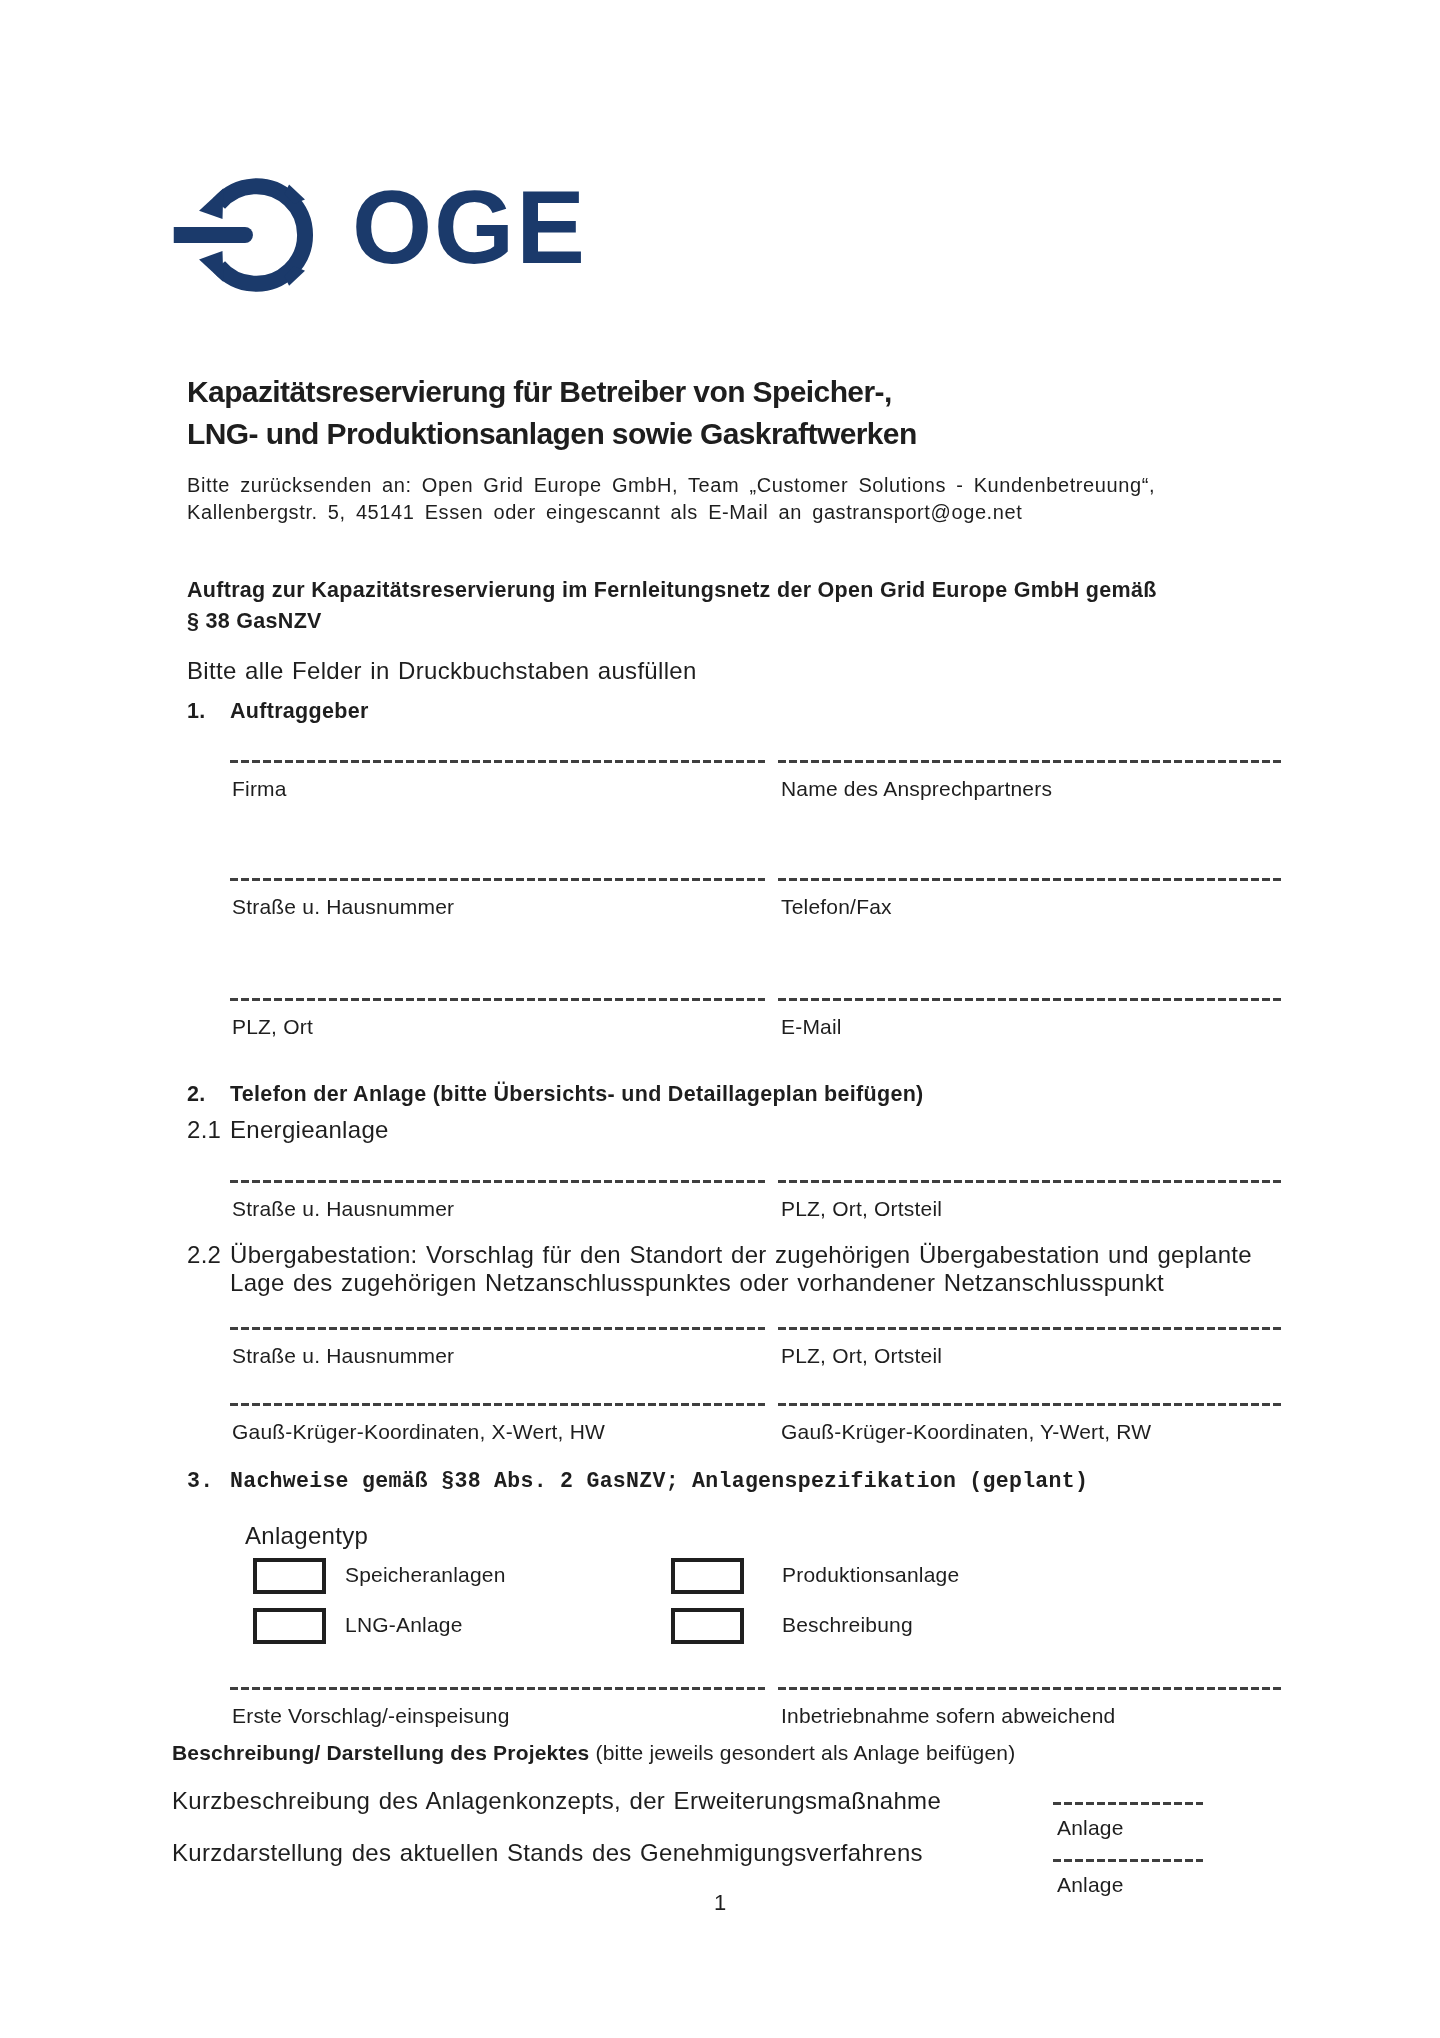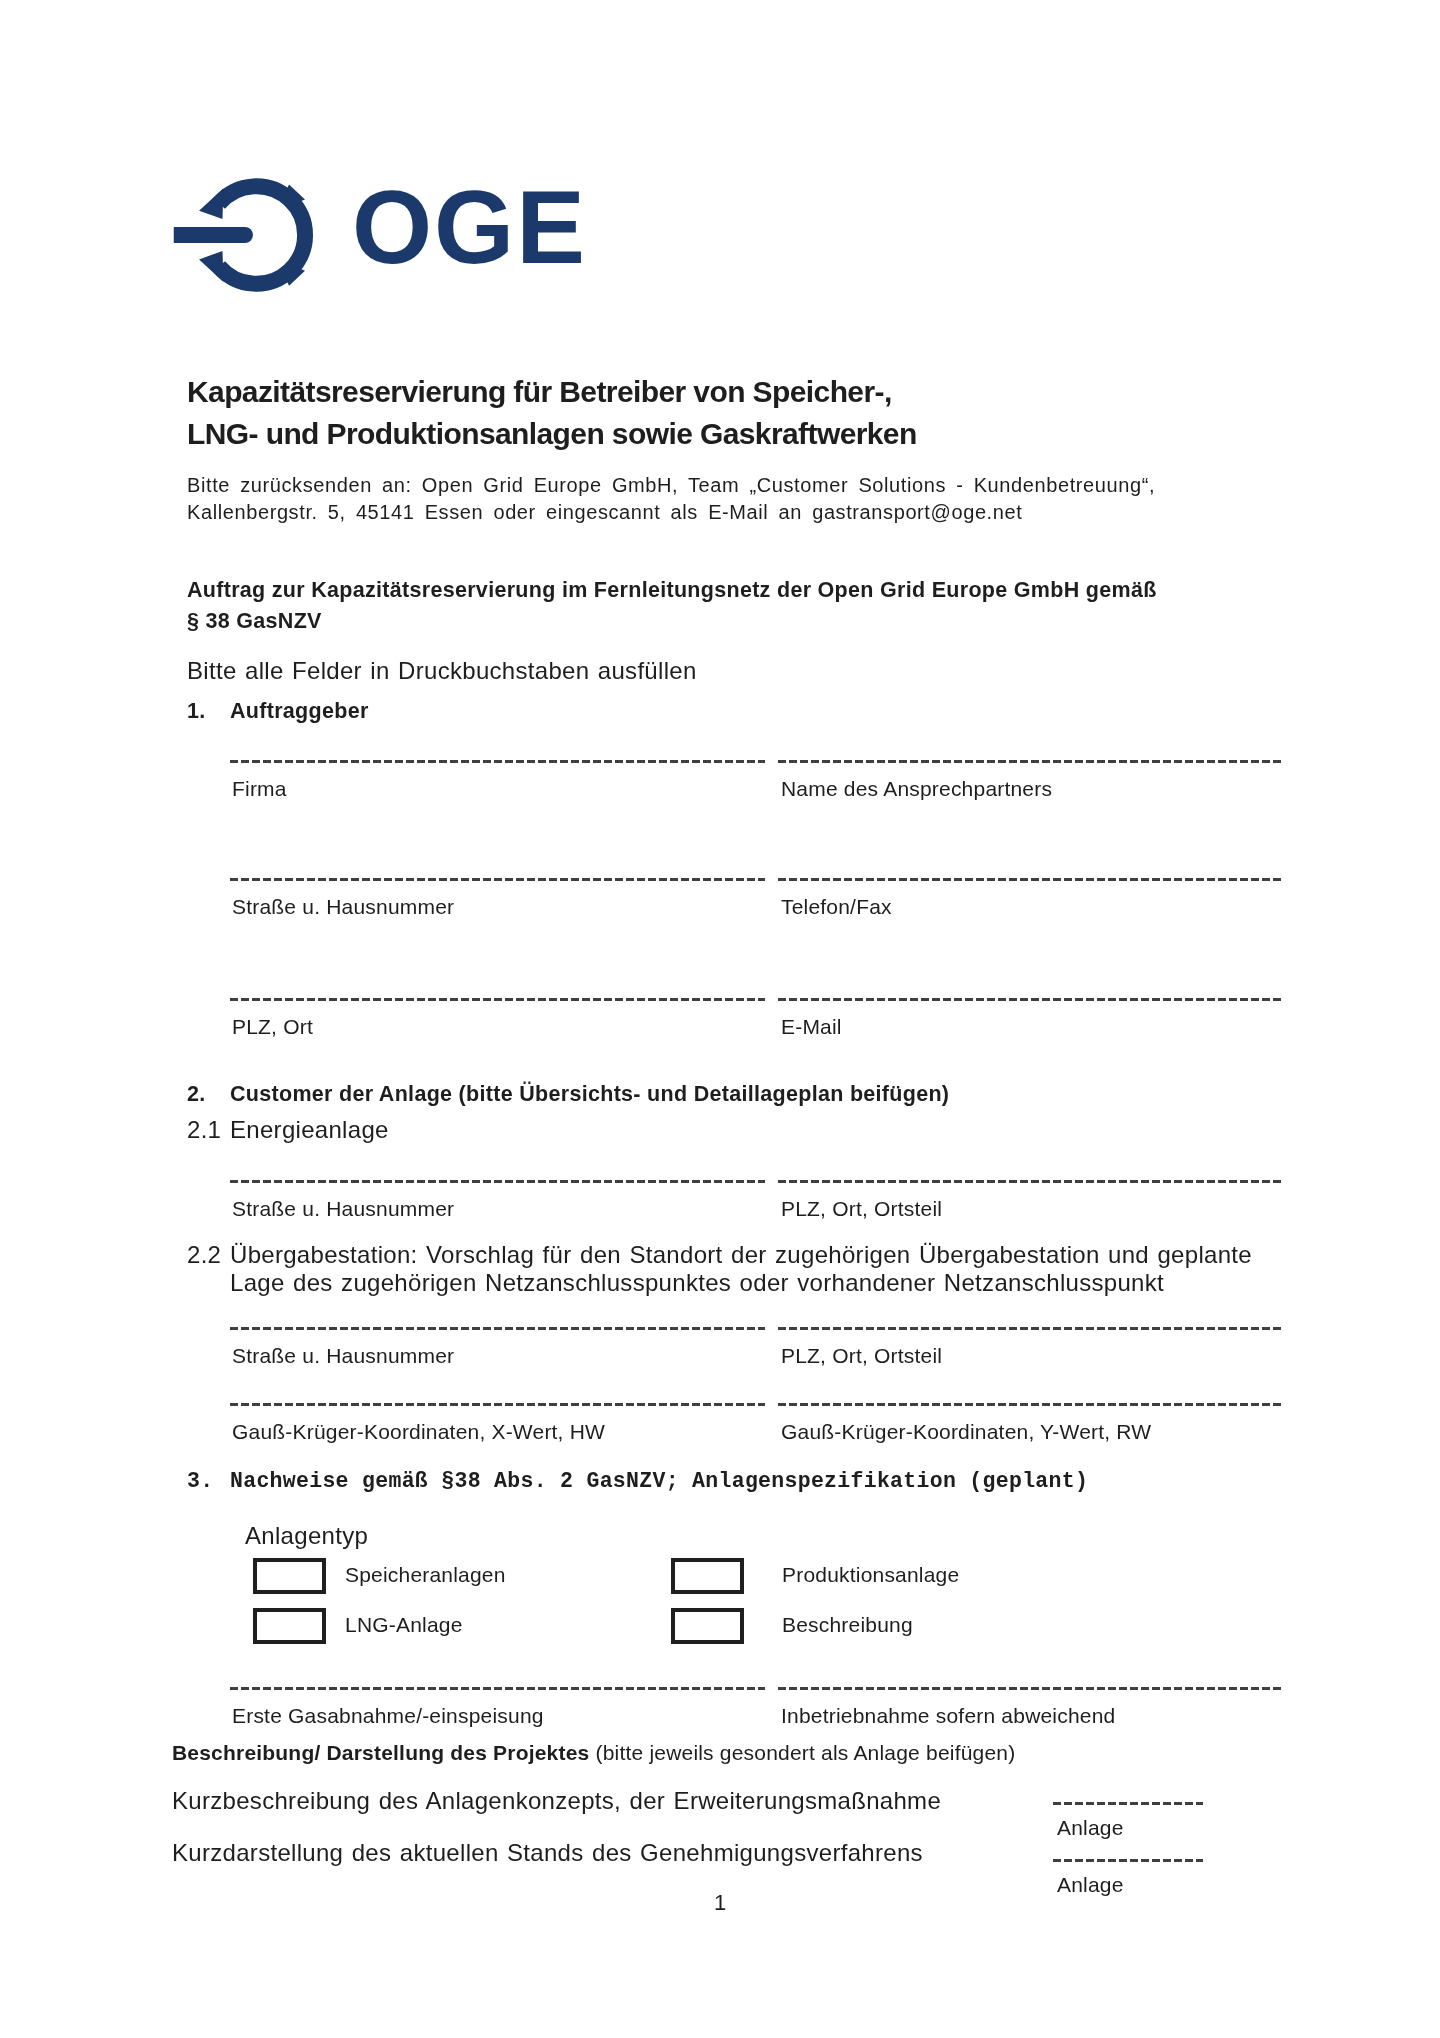--- a/index.html
+++ b/index.html
@@ -88,21 +88,21 @@
 <div class="abs lbl" style="left:232px; top:895px;">Straße u. Hausnummer</div>
 <div class="abs fline" style="left:778px; top:878px; width:505px;"></div>
 <div class="abs lbl" style="left:781px; top:895px;">Telefon/Fax</div>
 
 <div class="abs fline" style="left:230px; top:998px; width:535px;"></div>
 <div class="abs lbl" style="left:232px; top:1015px;">PLZ, Ort</div>
 <div class="abs fline" style="left:778px; top:998px; width:505px;"></div>
 <div class="abs lbl" style="left:781px; top:1015px;">E-Mail</div>
 
 <div class="abs h21" style="left:187px; top:1082px;">
-  <span class="num">2.</span><span>Customer der Anlage (bitte Übersichts- und Detaillageplan beifügen)</span>
+  <span class="num">2.</span><span>Telefon der Anlage (bitte Übersichts- und Detaillageplan beifügen)</span>
 </div>
 <div class="abs t20" style="left:187px; top:1116px;">
   <span class="num">2.1</span><span>Energieanlage</span>
 </div>
 
 <div class="abs fline" style="left:230px; top:1180px; width:535px;"></div>
 <div class="abs lbl" style="left:232px; top:1197px;">Straße u. Hausnummer</div>
 <div class="abs fline" style="left:778px; top:1180px; width:505px;"></div>
 <div class="abs lbl" style="left:781px; top:1197px;">PLZ, Ort, Ortsteil</div>
 
@@ -131,21 +131,21 @@
 <div class="abs cbx" style="left:671px; top:1558px;"></div>
 <div class="abs lbl" style="left:782px; top:1563px;">Produktionsanlage</div>
 
 <div class="abs cbx" style="left:253px; top:1608px;"></div>
 <div class="abs lbl" style="left:345px; top:1613px;">LNG-Anlage</div>
 
 <div class="abs cbx" style="left:671px; top:1608px;"></div>
 <div class="abs lbl" style="left:782px; top:1613px;">Beschreibung</div>
 
 <div class="abs fline" style="left:230px; top:1687px; width:535px;"></div>
-<div class="abs lbl" style="left:232px; top:1704px;">Erste Gasabnahme/-einspeisung</div>
+<div class="abs lbl" style="left:232px; top:1704px;">Erste Vorschlag/-einspeisung</div>
 <div class="abs fline" style="left:778px; top:1687px; width:505px;"></div>
 <div class="abs lbl" style="left:781px; top:1704px;">Inbetriebnahme sofern abweichend</div>
 
 <div class="abs" style="left:172px; top:1741px; font-size:21px; letter-spacing:0.2px;">
   <span class="b">Beschreibung/ Darstellung des Projektes</span><span> (bitte jeweils gesondert als Anlage beifügen)</span>
 </div>
 
 <div class="abs t20" style="left:172px; top:1787px;">Kurzbeschreibung des Anlagenkonzepts, der Erweiterungsmaßnahme</div>
 <div class="abs fline" style="left:1053px; top:1802px; width:150px;"></div>
 <div class="abs lbl" style="left:1057px; top:1816px;">Anlage</div>

